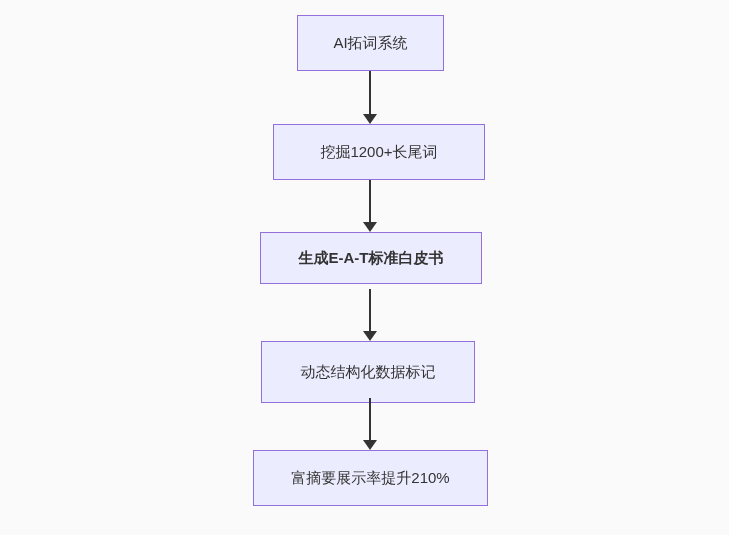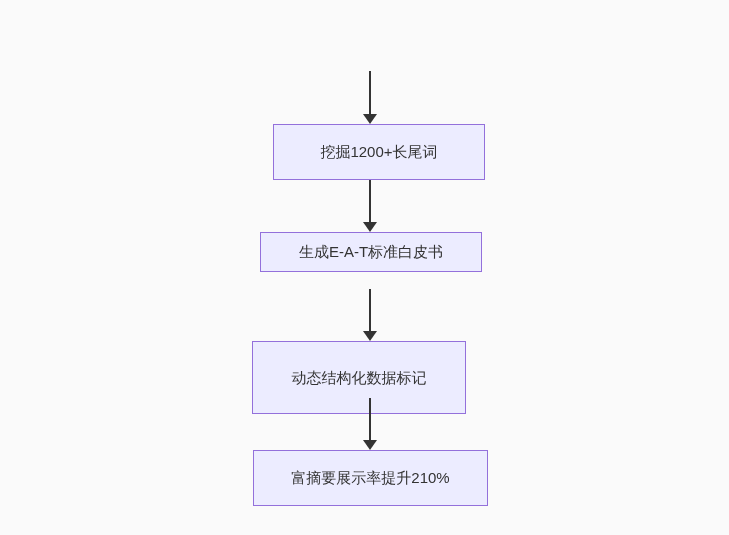--- a/index.html
+++ b/index.html
@@ -26,22 +26,22 @@
     display: flex;
     align-items: center;
     justify-content: center;
     text-align: center;
     line-height: 1.2;
     white-space: nowrap;
   }
   
   .n1 { left: 297px; top: 15px;  width: 147px; height: 56px; }
   .n2 { left: 273px; top: 124px; width: 212px; height: 56px; }
-  .n3 { left: 260px; top: 232px; width: 222px; height: 40px; }
-  .n4 { left: 252px; top: 341px; width: 214px; height: 73px; }
+  .n3 { left: 260px; top: 232px; width: 222px; height: 52px; font-weight: bold; }
+  .n4 { left: 261px; top: 341px; width: 214px; height: 62px; }
   .n5 { left: 253px; top: 450px; width: 235px; height: 56px; text-align: right; }
 
   .flow-arrow {
     position: absolute;
     width: 14px;
     display: flex;
     flex-direction: column;
     align-items: center;
   }
   .a1 { left: 363px; top: 71px;  height: 53px; }
@@ -61,20 +61,23 @@
     border-right: 7px solid transparent;
     border-top: 10px solid #333333;
     flex: 0 0 auto;
   }
 </style>
 </head>
 <body>
 
 <div class="canvas">
 
+  <div class="flow-node n1">
+    <span>AI拓词系统</span>
+  </div>
 
   <div class="flow-arrow a1">
     <div class="arrow-line"></div>
     <div class="arrow-head"></div>
   </div>
 
   <div class="flow-node n2">
     <span>挖掘1200+长尾词</span>
   </div>
 

